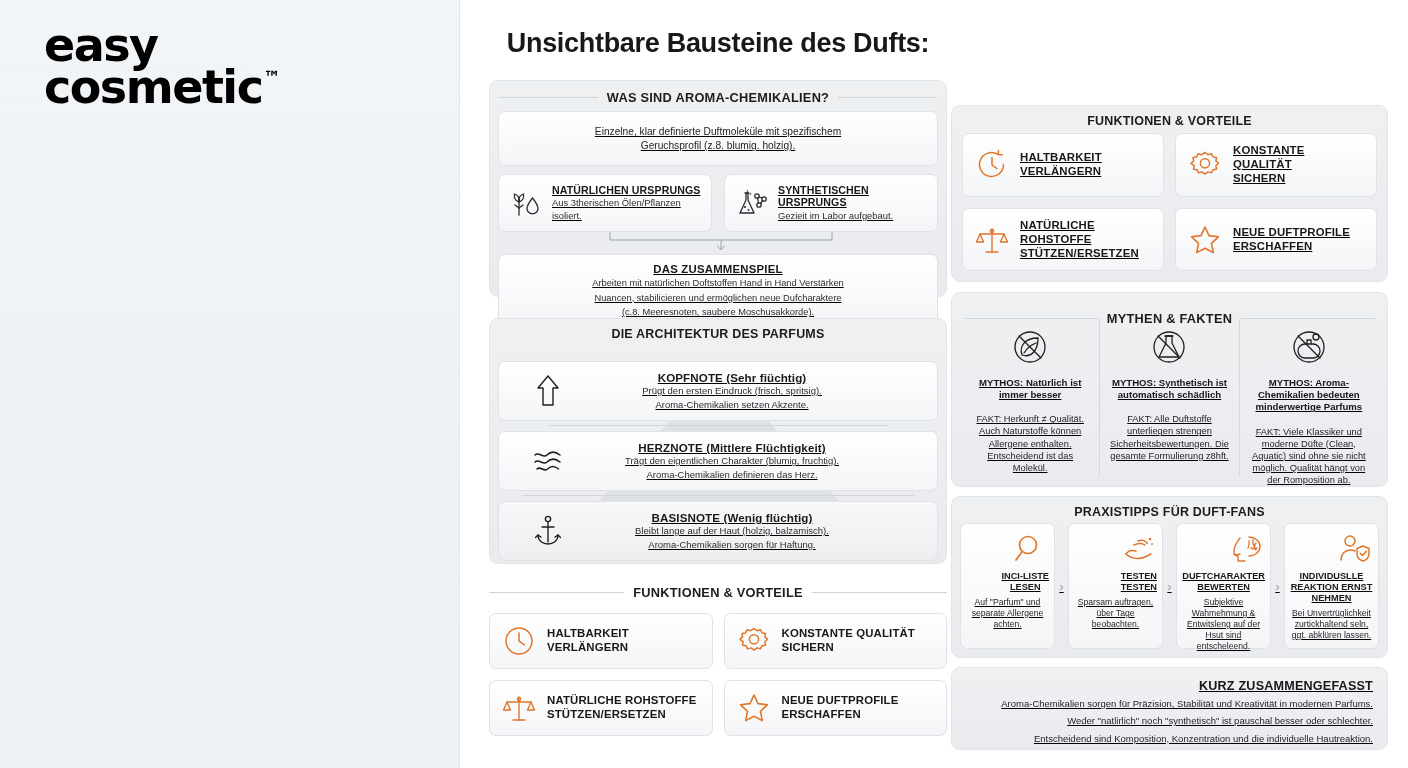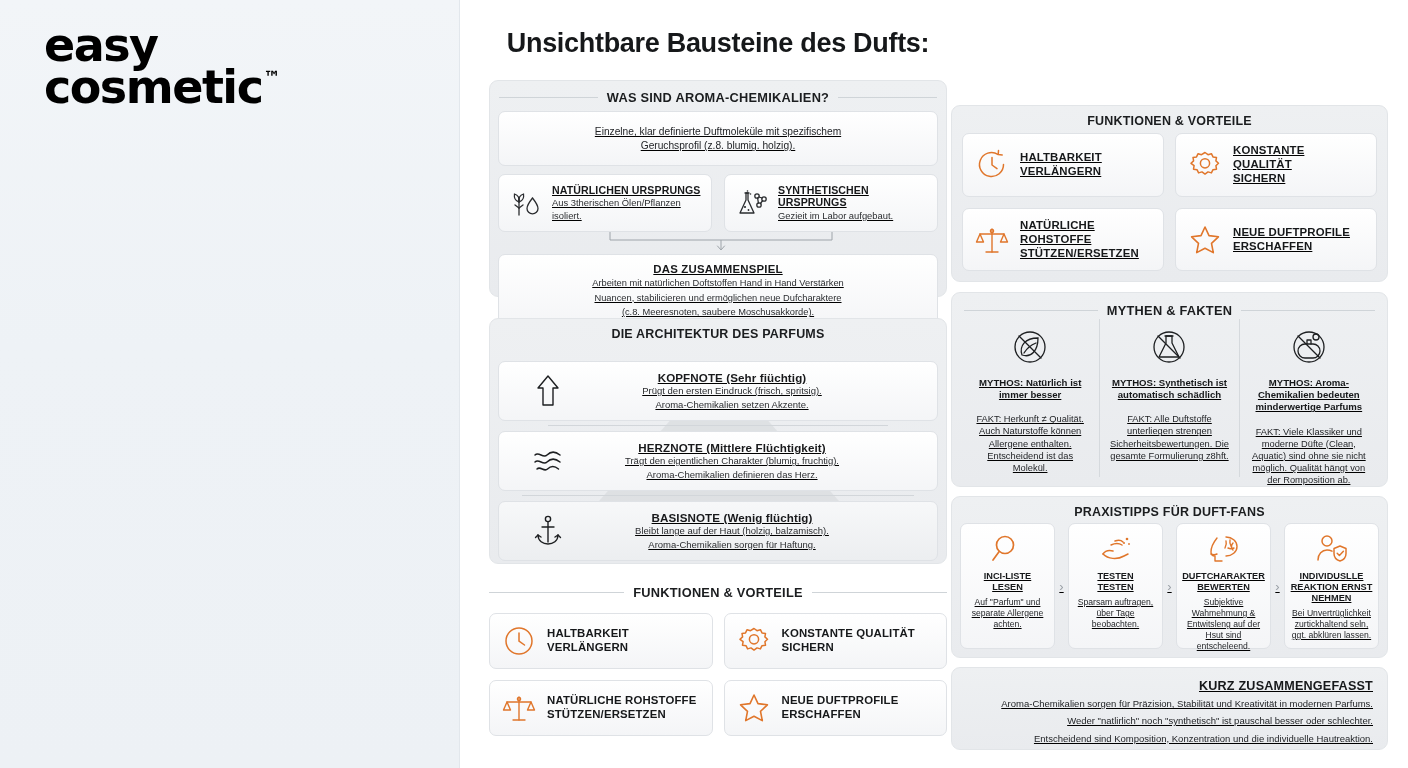--- a/index.html
+++ b/index.html
@@ -122,32 +122,32 @@
   .c-ben { position: absolute; left: 0; top: 585px; width: 458px; }
   .c-ben .hdr { margin-bottom: 13px; }
   .c-ben .ben { min-height: 56px; }
 
   
   .r-ben { position: absolute; left: 0; top: 105px; width: 437px; padding: 10px; padding-top: 27px; }
   .r-ben .hdr { position: absolute; left: 10px; right: 10px; top: 8px; text-align: center; }
   .r-ben .ben { min-height: 50px; }
 
   .r-myth { position: absolute; left: 0; top: 292px; width: 437px; height: 195px; padding: 9px; padding-top: 26px; }
-  .r-myth .hdr { position: absolute; left: 12px; right: 12px; top: 10px; text-align: right; }
+  .r-myth .hdr { position: absolute; left: 12px; right: 12px; top: 18px; text-align: right; }
   .myth-row { display: flex; height: 100%; }
   .myth { flex: 1; padding: 2px 8px 0; text-align: center; position: relative; }
   .myth + .myth { border-left: 1px solid #d5d9dd; }
   .myth .ic { width: 48px; height: 48px; margin: 2px auto 6px; color: #1d1f21; display: block; }
   .myth .m { font-weight: 700; font-size: 9.6px; line-height: 1.27; color: #16181a; }
   .myth .f { font-size: 9.3px; line-height: 1.3; color: #232528; margin-top: 12px; }
 
   .r-tips { position: absolute; left: 0; top: 496px; width: 437px; height: 162px; padding: 8px; padding-top: 26px; }
   .r-tips .hdr { position: absolute; left: 10px; right: 10px; top: 8px; text-align: center; }
   .tips-row { display: flex; align-items: stretch; height: 126px; }
-  .tip { flex: 1; text-align: center; padding: 8px 5px 7px; display: flex; flex-direction: column; align-items: center; }
+  .tip { flex: 1; text-align: center; padding: 8px 5px 7px; display: flex; flex-direction: column; align-items: flex-end; }
   .tip .ic { width: 36px; height: 34px; color: #e0762b; margin-bottom: 5px; }
   .tip .t { font-weight: 700; font-size: 9.2px; line-height: 1.2; color: #16181a; }
   .tip .d { font-size: 8.6px; line-height: 1.28; color: #232528; margin-top: 4px; }
   .chev { flex: none; width: 13px; display: flex; align-items: center; justify-content: center; color: #9aa0a6; font-size: 13px; }
 
   .r-sum { position: absolute; left: 0; top: 667px; width: 437px; height: 83px; padding: 11px 14px; text-align: right; }
   .r-sum .t { font-weight: 700; font-size: 12.6px; color: #16181a; letter-spacing: 0.2px; }
   .r-sum .d { font-size: 9.5px; line-height: 1.4; color: #232528; margin-top: 4px; }
 </style>
 </head>

